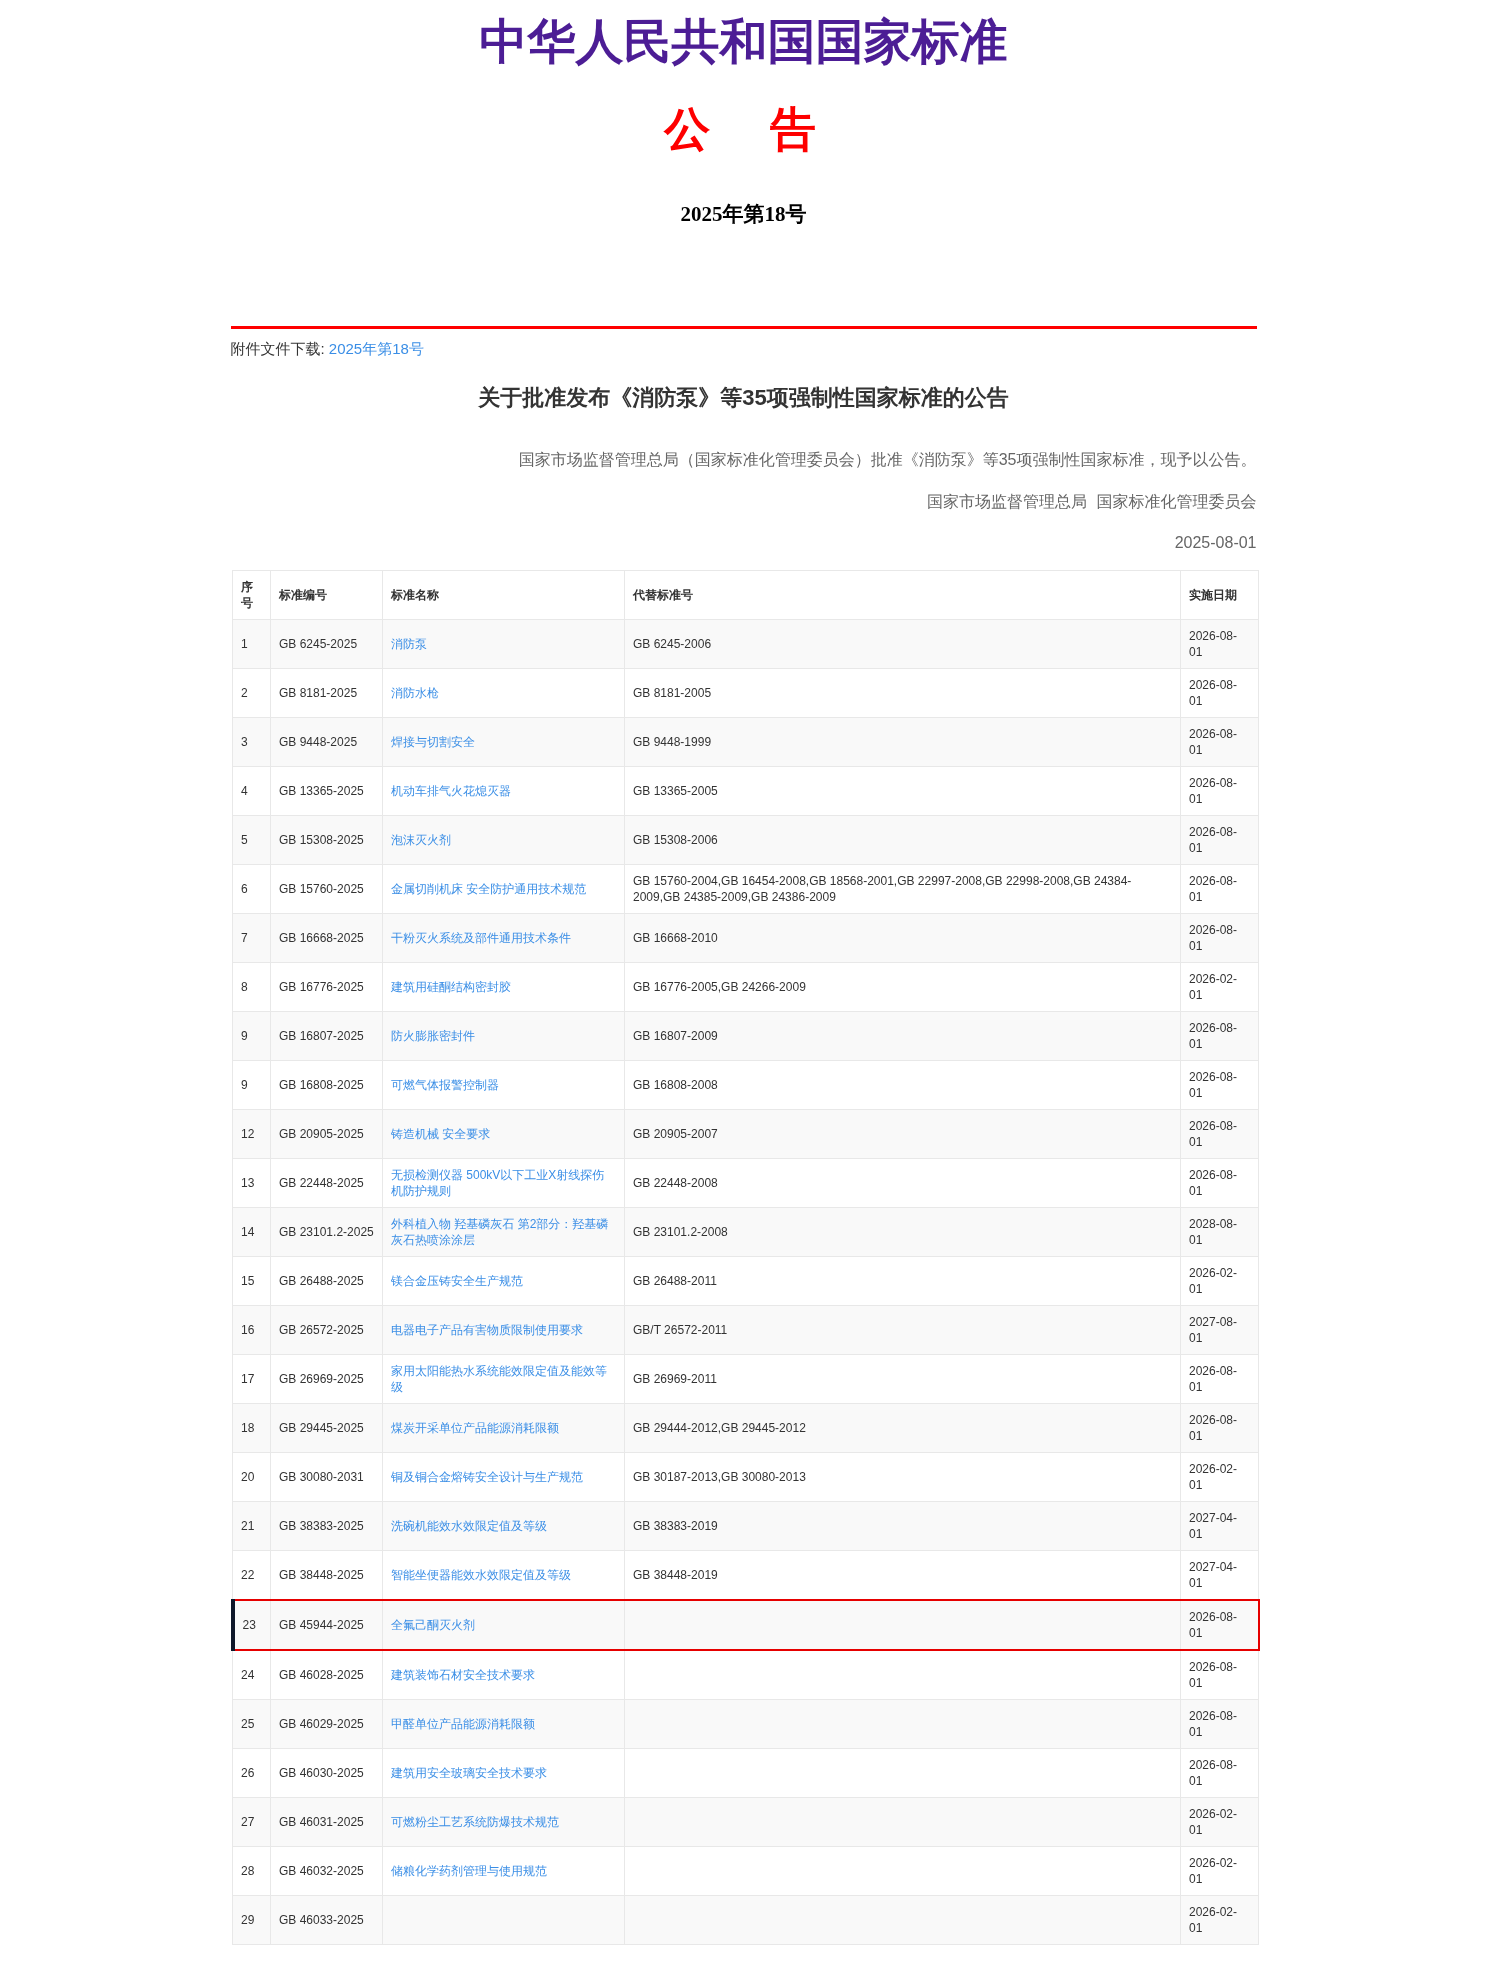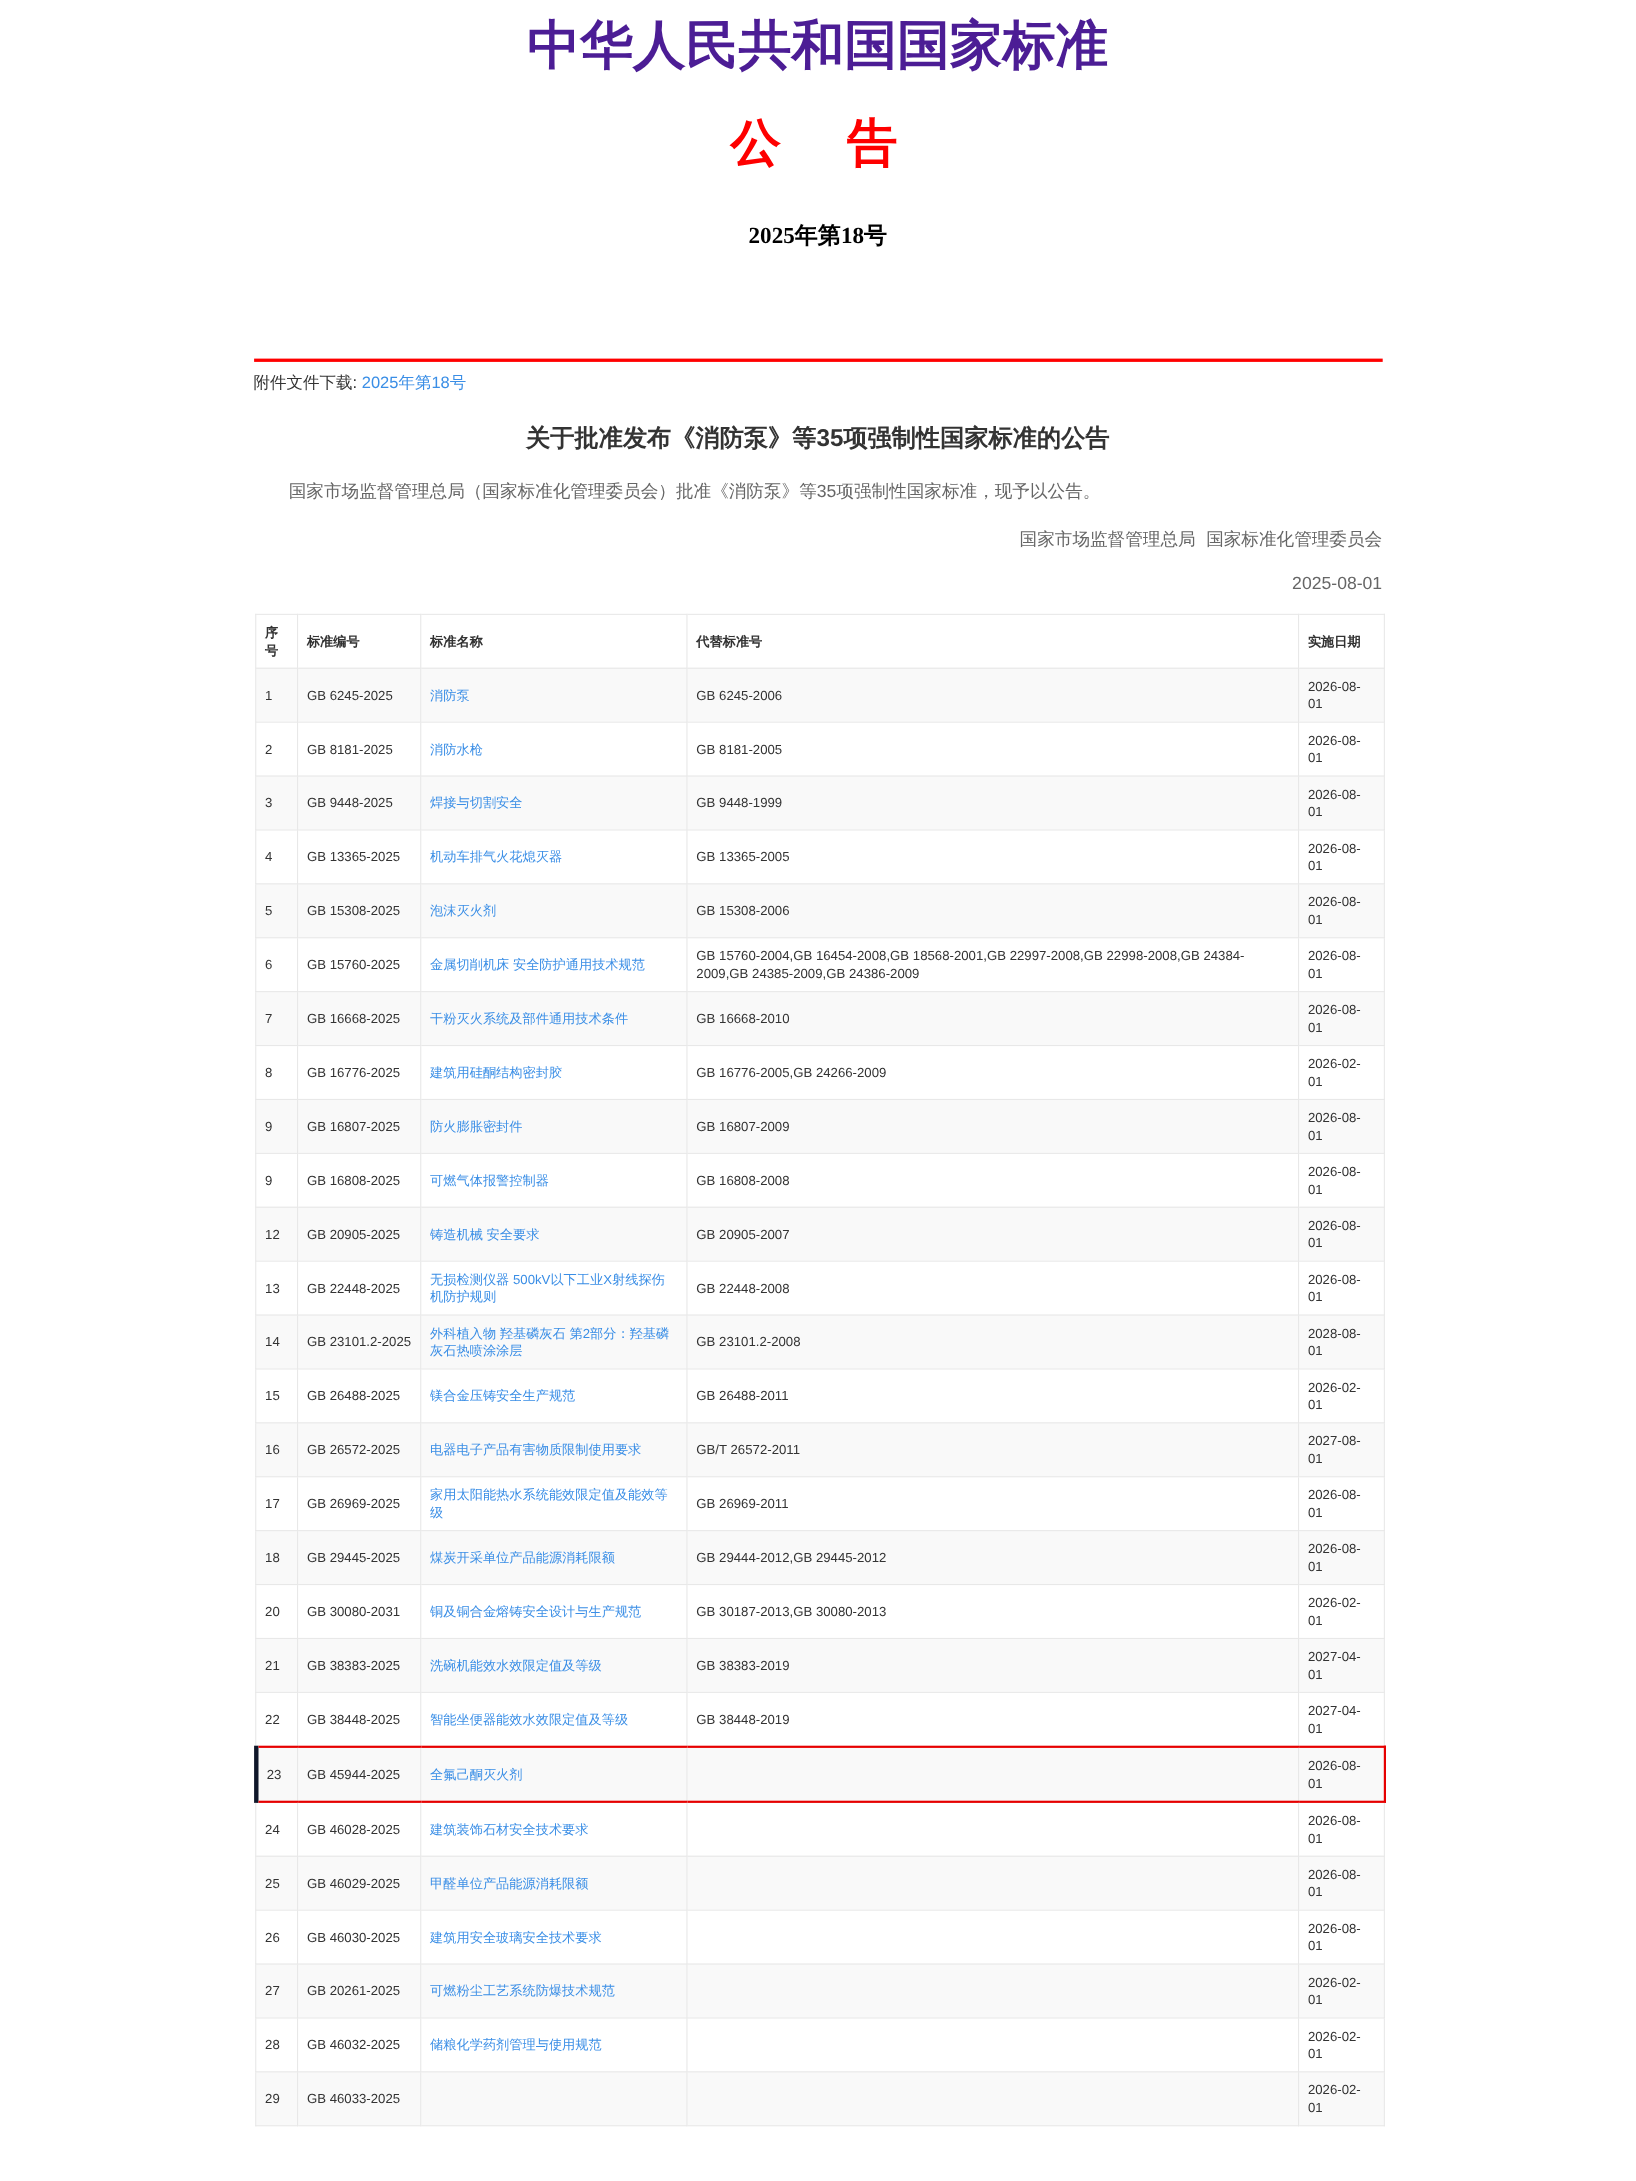--- a/index.html
+++ b/index.html
@@ -59,25 +59,26 @@
   }
   .announce-title {
     margin-top: 25px;
     text-align: center;
     font-size: 22px;
     font-weight: bold;
     color: #333;
     line-height: 28px;
   }
   .announce-body {
-    margin-top: 24px;
+    margin-top: 36px;
     font-size: 16px;
     color: #666;
     line-height: 24px;
     text-indent: 2em;
+    text-align: right;
   }
   .signature {
     margin-top: 19px;
     font-size: 16px;
     color: #666;
     line-height: 24px;
     text-align: right;
     font-family: Liberation Mono, monospace;
   }
   .announce-date {
@@ -324,21 +325,21 @@
         </tr>
         <tr>
           <td>26</td>
           <td>GB 46030-2025</td>
           <td><a class="std-link" href="#">建筑用安全玻璃安全技术要求</a></td>
           <td></td>
           <td>2026-08-01</td>
         </tr>
         <tr>
           <td>27</td>
-          <td>GB 20261-2025</td>
+          <td>GB 46031-2025</td>
           <td><a class="std-link" href="#">可燃粉尘工艺系统防爆技术规范</a></td>
           <td></td>
           <td>2026-02-01</td>
         </tr>
         <tr>
           <td>28</td>
           <td>GB 46032-2025</td>
           <td><a class="std-link" href="#">储粮化学药剂管理与使用规范</a></td>
           <td></td>
           <td>2026-02-01</td>

